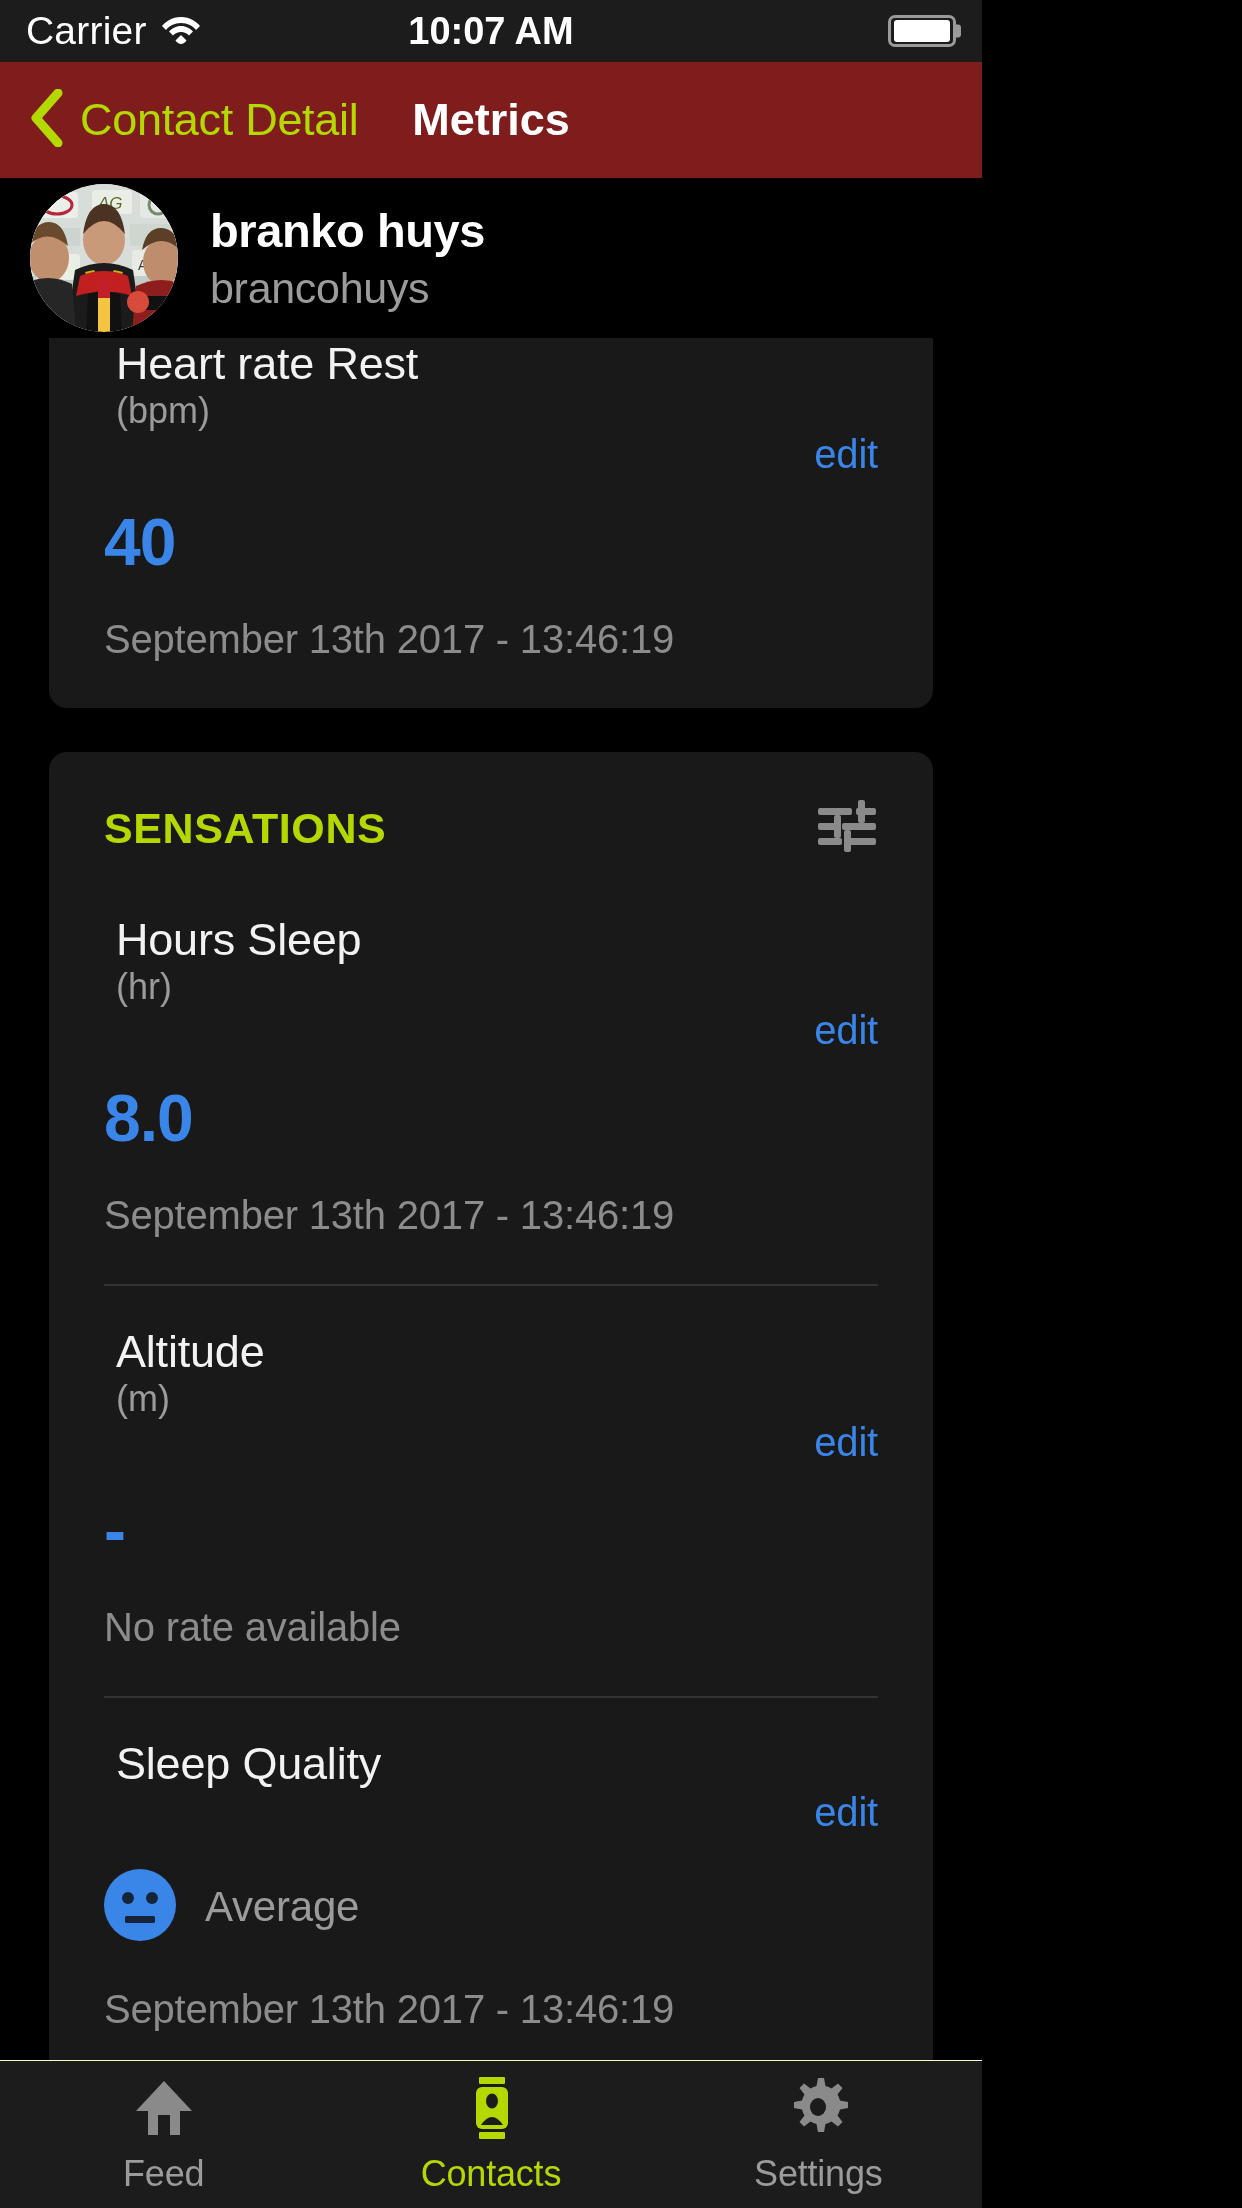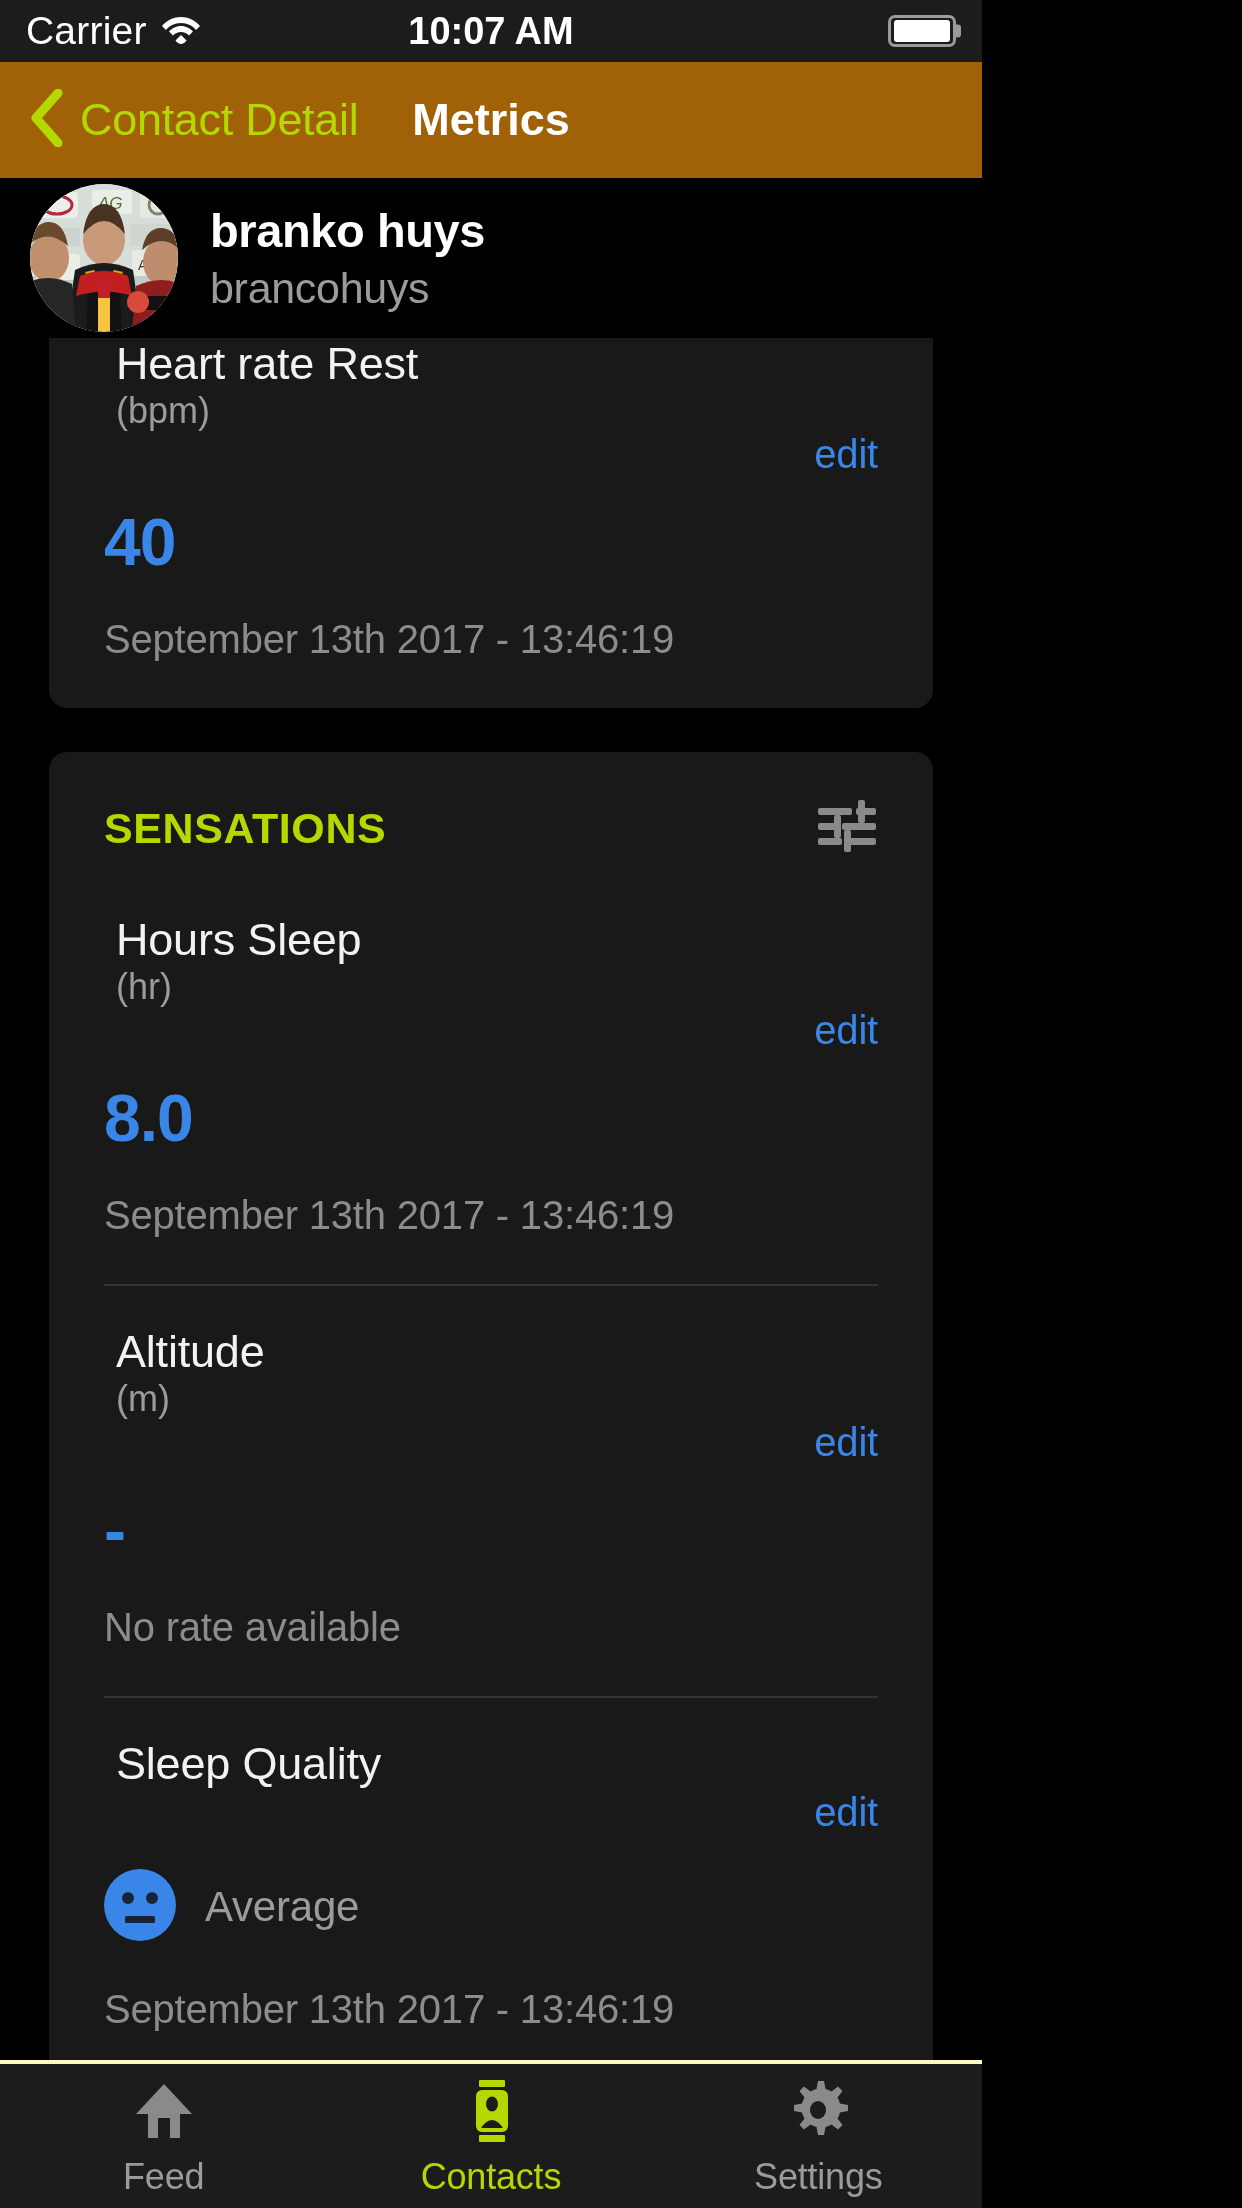--- a/index.html
+++ b/index.html
@@ -30,21 +30,21 @@
     position:relative; display:flex; align-items:center;
   }
   .battery::after {
     content:""; position:absolute; right:-8px; top:50%; transform:translateY(-50%);
     width:5px; height:13px; background:#9a9a9a; border-radius:0 3px 3px 0;
   }
   .battery-fill { height:22px; background:#fff; border-radius:3px; margin:0 3px; width:56px; }
 
   
   .navbar {
-    height:116px; background:#a16207;
+    height:116px; background:#7f1d1d;
     display:flex; align-items:center; position:relative;
     padding:0 24px;
   }
   .back-btn { display:flex; align-items:center; gap:12px; cursor:pointer; }
   .chevron-left { display:block; }
   .back-label { color:#b3d900; font-size:45px; letter-spacing:-.3px; }
   .nav-title {
     position:absolute; left:0; right:0; text-align:center;
     color:#fff; font-size:45px; font-weight:bold; pointer-events:none;
   }
@@ -104,21 +104,21 @@
 
   
   .mood-row { display:flex; align-items:center; gap:29px; margin-top:34px; }
   .mood-face { flex:none; }
   .mood-label { color:#9b9b9b; font-size:42px; letter-spacing:-.2px; }
 
   
   .tabbar {
     position:absolute; left:0; right:0; bottom:0; height:148px;
     background:#1c1c1c; display:flex; align-items:flex-start;
-    border-top:4px solid #fef9c3; padding-top:16px;
+    border-top:1px solid #fef9c3; padding-top:16px;
   }
   .tab {
     flex:1; display:flex; flex-direction:column; align-items:center;
     gap:14px; cursor:pointer;
   }
   .tab-label { font-size:36px; color:#9b9b9b; letter-spacing:-.2px; }
   .tab.active .tab-label { color:#b3d900; }
   .tab-icon { height:62px; display:flex; align-items:center; justify-content:center; }
 </style>
 </head>

